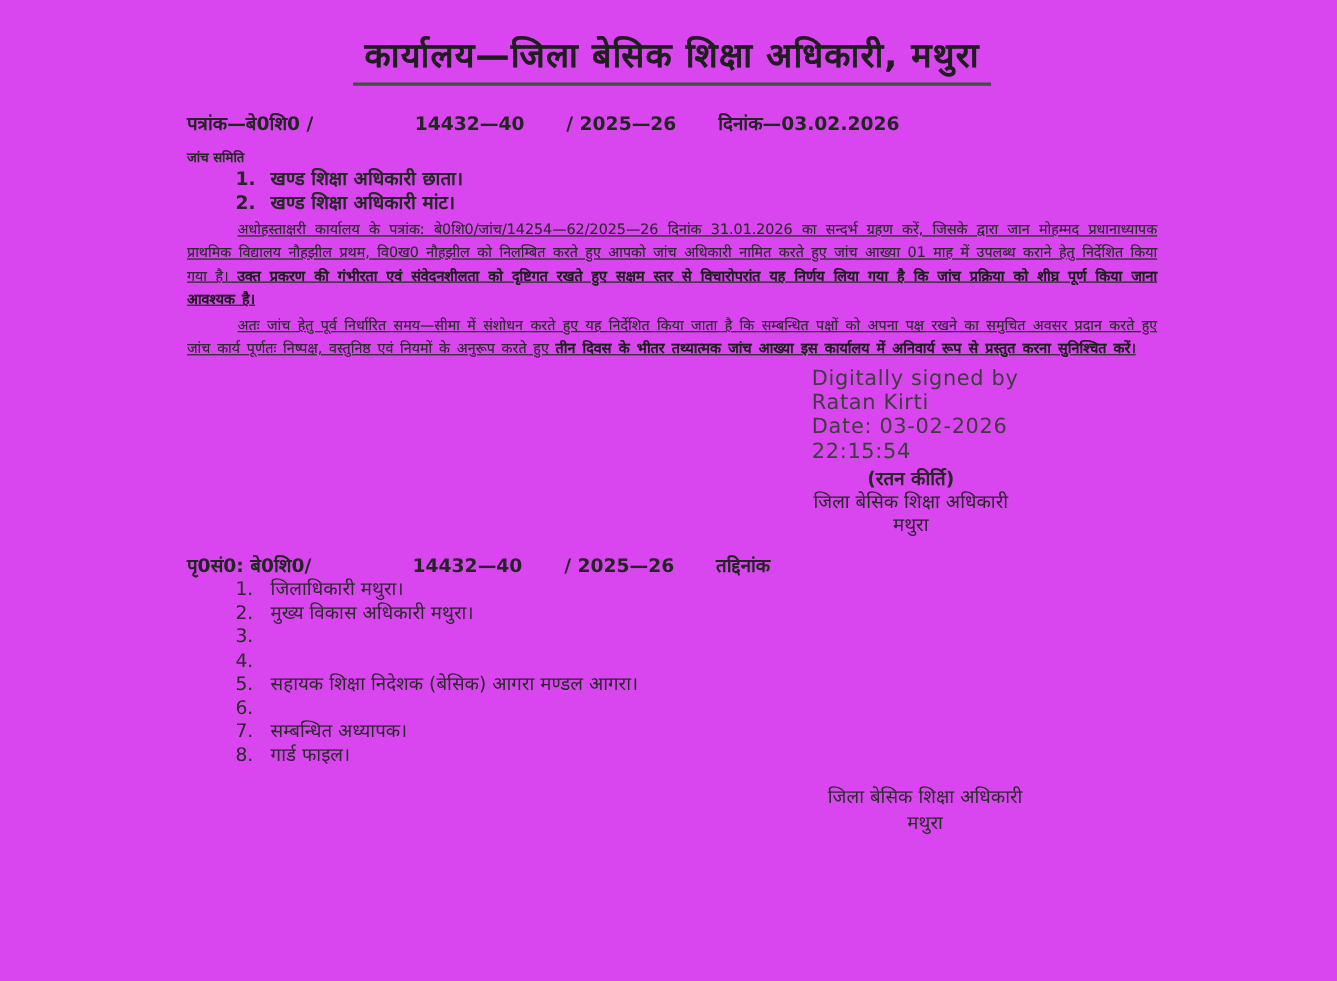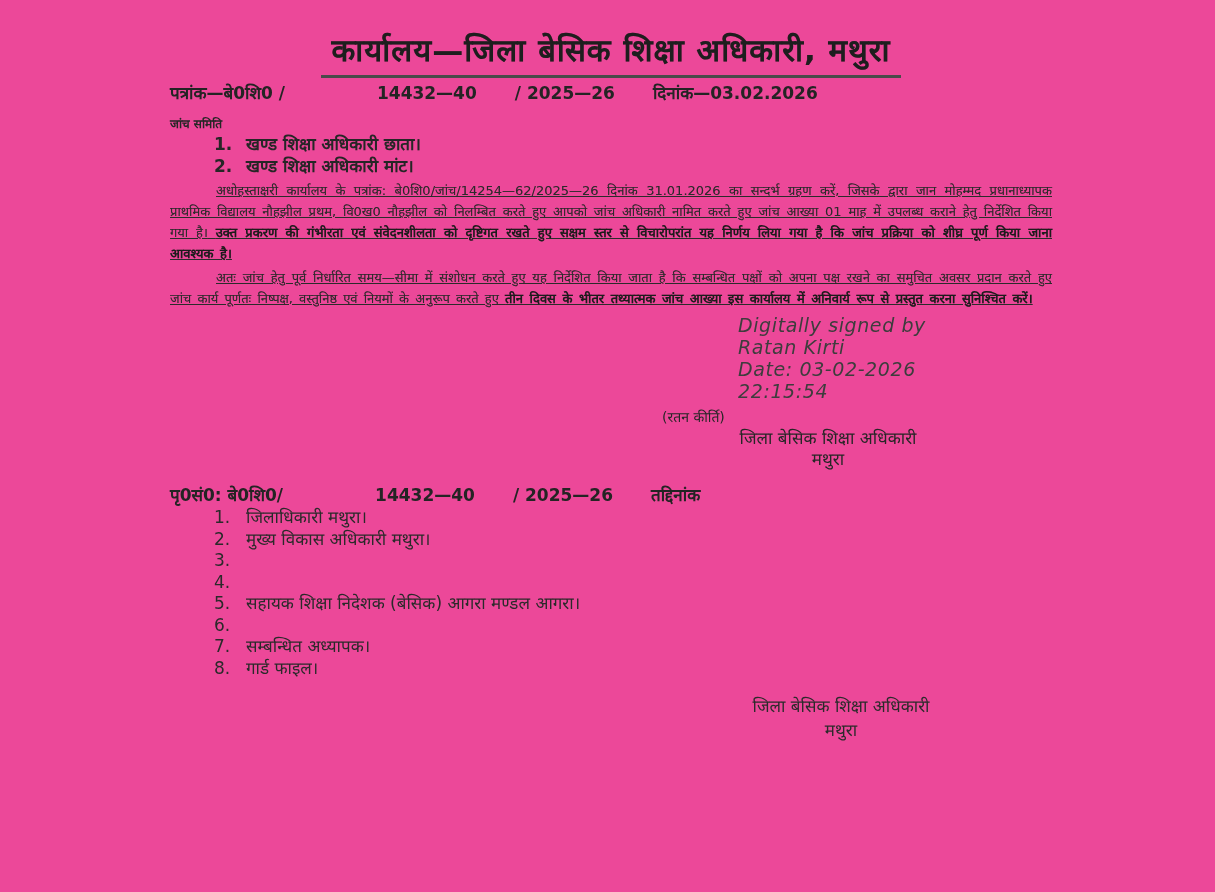--- a/index.html
+++ b/index.html
@@ -2,36 +2,36 @@
 <html><head>
 <meta charset="utf-8">
 <style>
   html,body{margin:0;padding:0;}
   body{
     width:1215px;height:892px;overflow:hidden;
     background:#ffffff;
     font-family:"DejaVu Sans", sans-serif;
     color:#262626;
   }
-  .page{position:relative;width:1215px;height:892px;background:#ec4899;}
+  .page{position:relative;width:1215px;height:892px;background:#d946ef;}
   .doc{position:absolute;left:170px;top:0;width:882px;}
 
   
   .title-wrap{text-align:center;margin-top:28px;}
   .doc-title{
     display:inline-block;margin:0;
     font-size:31px;font-weight:700;letter-spacing:1px;
     color:#1e1e1e;
     border-bottom:3px solid #4a4a4a;
     padding:0 10px 5px 10px;
     text-shadow:0 0 0.6px rgba(0,0,0,0.35);
   }
 
   
-  .ref-line{display:flex;align-items:baseline;margin-top:3px;font-size:17px;font-weight:700;color:#242424;white-space:nowrap;}
+  .ref-line{display:flex;align-items:baseline;margin-top:22px;font-size:17px;font-weight:700;color:#242424;white-space:nowrap;}
   .rl-num{margin-left:92px;}
   .rl-session{margin-left:38px;}
   .rl-date{margin-left:38px;}
 
   
   .committee-heading{margin-top:11px;font-size:12px;font-weight:700;}
   .num-list{margin-top:1px;}
   .num-list .li{display:flex;font-size:17px;line-height:22px;}
   .li-num{width:32px;margin-left:44px;flex:none;}
   .committee .li{font-weight:700;}
@@ -47,23 +47,22 @@
   }
   .para .b{font-weight:700;color:#1c1c1c;}
 
   
   .sig-block{width:332px;margin-left:492px;margin-top:5px;}
   .digital{
     padding-left:76px;
     font-size:19px;line-height:22px;
     color:#3d3d3d;letter-spacing:0.6px;
     white-space:nowrap;
-    font-style:italic;
   }
-  .sig-name{margin-top:5px;text-align:left;font-size:14px;line-height:21px;}
+  .sig-name{margin-top:5px;text-align:center;font-size:17px;line-height:21px;font-weight:bold;}
   .sig-desig{text-align:center;font-size:17px;line-height:21px;}
   .sig-place{text-align:center;font-size:17px;line-height:21px;}
 
   
   .copies-ref{margin-top:13px;}
   .copy-heading{margin-top:1px;font-size:17px;font-weight:700;line-height:23px;}
   .recipients .li{line-height:21.5px;color:#2a2a2a;}
 
   
   .footer-sig{width:350px;margin-left:496px;margin-top:15px;text-align:center;font-size:17px;line-height:24px;color:#2b2b2b;}

